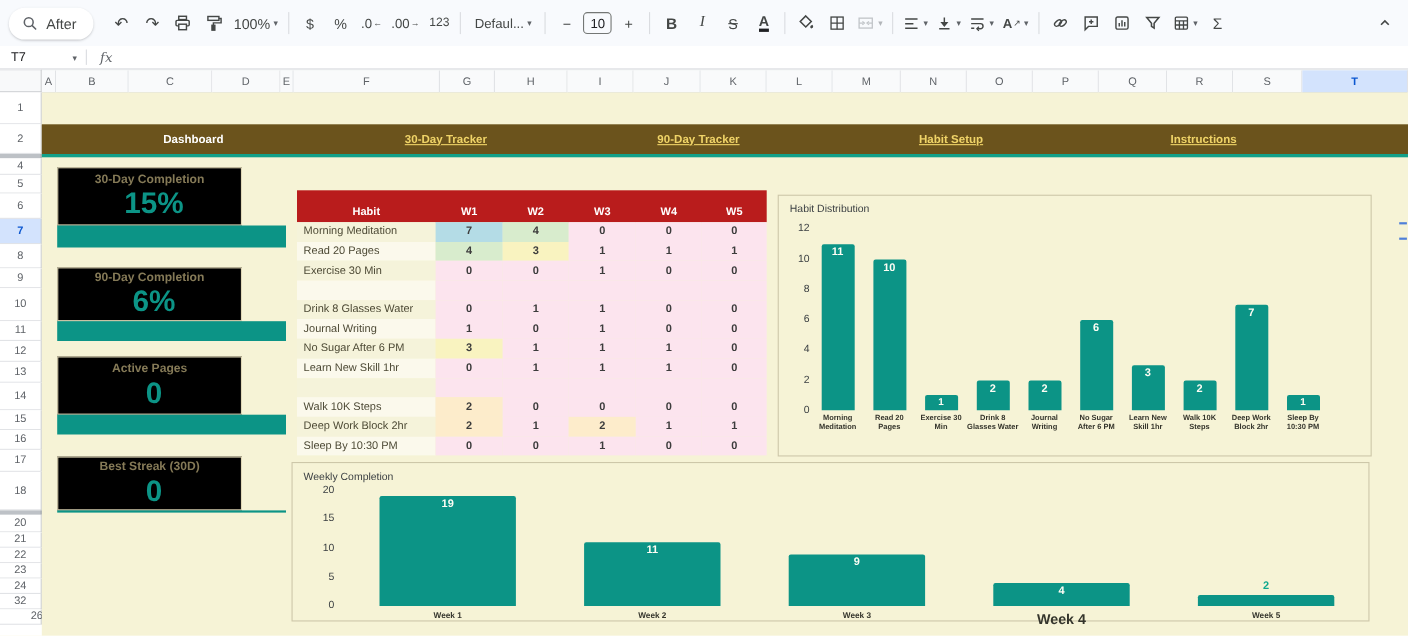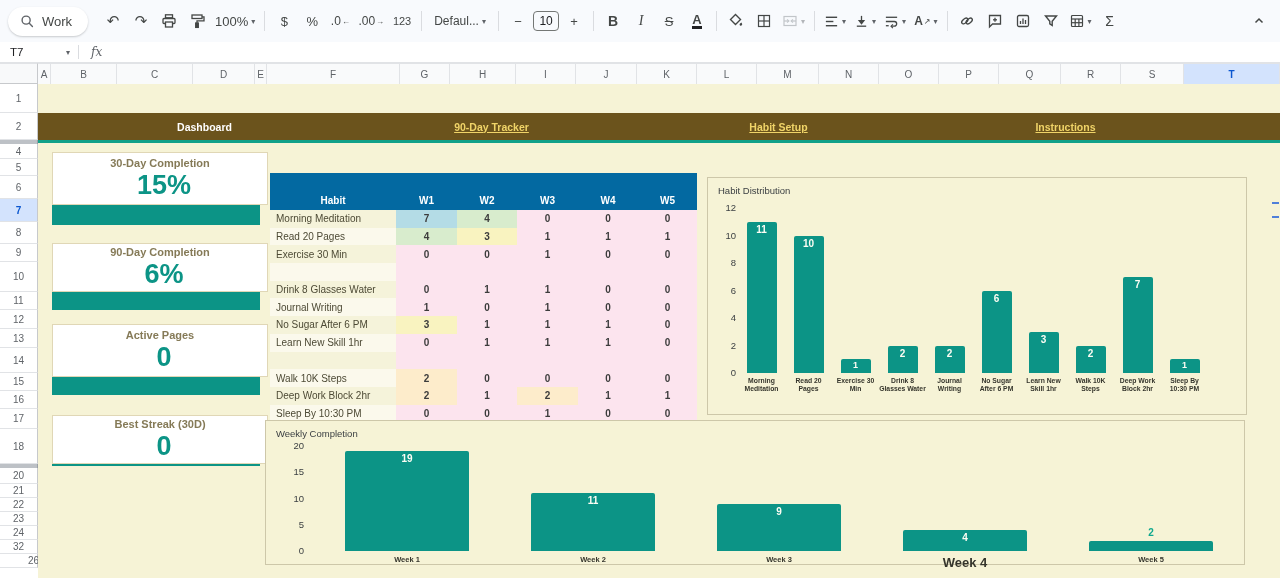--- a/index.html
+++ b/index.html
@@ -57,30 +57,30 @@
     display:flex; align-items:center; justify-content:center; }
   #banner .title { color:#fff; font-weight:bold; font-size:15px; letter-spacing:.2px; }
   #navbar { position:absolute; left:0; top:29px; width:1242px; height:27px; background:#6b531c; }
   #nav-items { position:absolute; left:23px; top:0; width:1148px; height:27px; display:flex; }
   .nav-item { flex:1; display:flex; align-items:center; justify-content:center;
     font-size:10.5px; font-weight:bold; color:#f0d468; text-decoration:underline; cursor:pointer; }
   .nav-item.active { color:#ffffff; text-decoration:none; }
   #teal-strip { position:absolute; left:0; top:56px; width:1242px; height:3px; background:#12a089; }
 
   
-  .stat-card { position:absolute; left:14px; width:216px; background:#ffffff;
+  .stat-card { position:absolute; left:14px; width:168px; background:#000000;
     border:1px solid #e0d7b6; display:flex; flex-direction:column; align-items:center; justify-content:center; }
   .stat-label { font-size:11px; font-weight:bold; color:#857a57; margin-bottom:2px; }
   .stat-value { font-size:27px; font-weight:bold; color:#0c9486; line-height:1.05;margin-left:8px; }
   .stat-bar { position:absolute; left:14px; width:208px; background:#0c9486; }
 
   
   #heatmap-title { position:absolute; left:234px; top:71px; font-size:13px; font-weight:bold; color:#33280a; }
   #heatmap-table { position:absolute; left:232px; top:89px; width:427px; }
-  .hm-header { display:grid; grid-template-columns:126px 61px 60px 61px 60px 59px; height:37px; background:#0369a1; }
+  .hm-header { display:grid; grid-template-columns:126px 61px 60px 61px 60px 59px; height:29px; background:#b91c1c; }
   .hm-header div { color:#fff; font-size:10px; font-weight:bold; display:flex;
     align-items:flex-end; justify-content:center; padding-bottom:4px; }
   .hm-row { display:grid; grid-template-columns:126px 61px 60px 61px 60px 59px; height:17.7px; }
   .hm-name { font-size:10px; color:#4d4a35; display:flex; align-items:center; padding-left:6px; }
   .hm-cell { font-size:10px; font-weight:bold; color:#3c3c3c; display:flex; align-items:center; justify-content:center; }
 
   
   .chart-box { position:absolute; background:#f6f3d6; border:1px solid #cdc7a9; }
   .chart-title { position:absolute; left:10px; top:7px; font-size:9.5px; color:#3c4043; }
   .ytick { position:absolute; font-size:9.5px; color:#3c4043; width:24px; text-align:right; }
@@ -94,21 +94,21 @@
 </style>
 </head>
 <body>
 
 <div id="toolbar">
   <div class="menus-pill">
     <svg width="14" height="14" viewBox="0 0 16 16">
         <circle cx="7" cy="7" r="4.6" fill="none" stroke="#5f6368" stroke-width="1.6"></circle>
         <line x1="10.6" y1="10.6" x2="14.2" y2="14.2" stroke="#5f6368" stroke-width="1.6" stroke-linecap="round"></line>
       </svg>
-    <span>Work</span>
+    <span>After</span>
   </div>
   <div class="tb-btn">
       <span class="tb-glyph">↶</span>
     </div>
   <div class="tb-btn">
       <span class="tb-glyph">↷</span>
     </div>
   <div class="tb-btn">
     <svg width="16" height="16" viewBox="0 0 16 16" fill="none" stroke="#444746" stroke-width="1.3">
         <rect x="4.5" y="1.8" width="7" height="3"></rect>
@@ -333,20 +333,21 @@
     <div class="row-h" style="height: 14px;">23</div>
     <div class="row-h" style="height: 14px;">24</div>
     <div class="row-h" style="height: 14px;">32</div>
     <div class="row-h" style="height: 14px; padding-left: 30px;">26</div>
   </div>
 
 <div id="sheet">
   <div id="navbar">
       <div id="nav-items">
         <div class="nav-item active">Dashboard</div>
+        <div class="nav-item">30-Day Tracker</div>
         <div class="nav-item">90-Day Tracker</div>
         <div class="nav-item">Habit Setup</div>
         <div class="nav-item">Instructions</div>
       </div>
     </div>
   <div id="teal-strip"></div>
 
   <div id="cards-root">
       <div class="stat-card" style="top: 68px; height: 53px;">
         <div class="stat-label">30-Day Completion</div>

